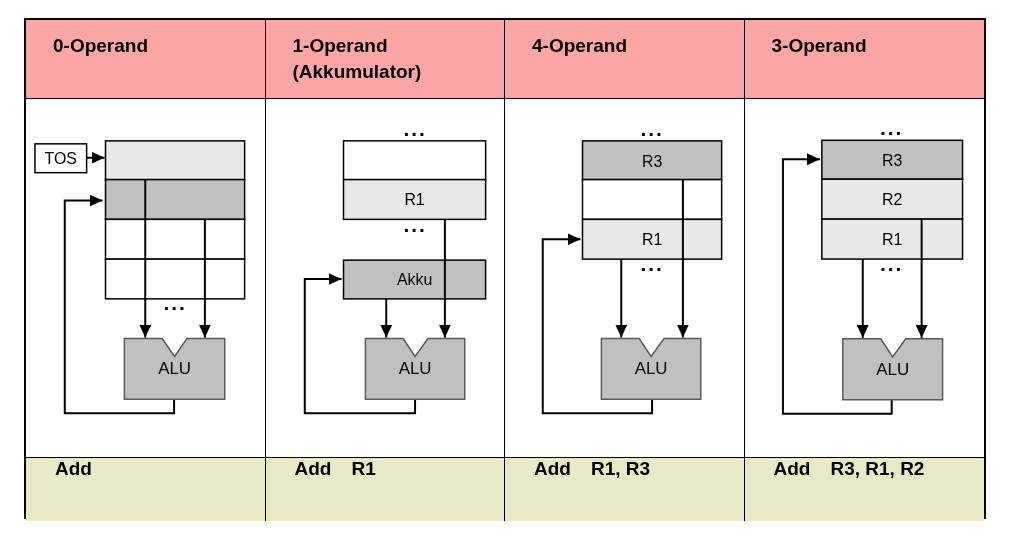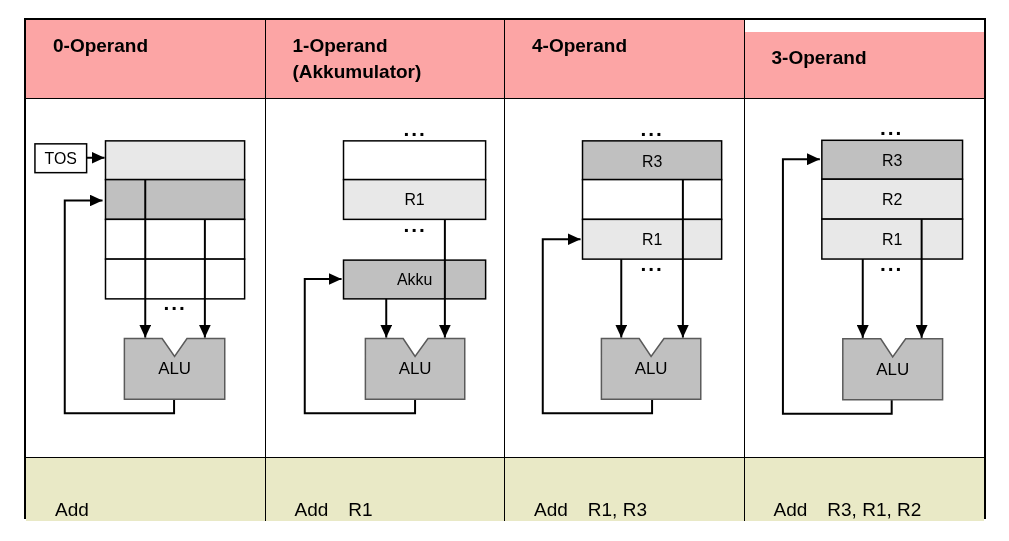--- a/index.html
+++ b/index.html
@@ -14,36 +14,37 @@
     background:#ffffff;
   }
   .hcell {
     background:#fca5a5;
     border-right:1.5px solid #000;
     border-bottom:1.5px solid #000;
     box-sizing:border-box;
     padding:13px 4px 0 27px;
     font-size:19px; font-weight:bold; line-height:26px;
   }
-  .hcell:nth-child(4) { border-right:none;margin-top:12px; }
+  .hcell:nth-child(4) { border-right:none; }
   .dcell {
     background:#ffffff;
     border-right:1.5px solid #000;
     box-sizing:border-box;
     position:relative;
   }
   .dcell:nth-child(8) { border-right:none; }
   .fcell {
     background:#e9e9c6;
     border-right:1.5px solid #000;
     border-top:1.5px solid #000;
     box-sizing:border-box;
-    display:flex; align-items:flex-end;
+    display:flex; align-items:flex-start;
     padding-left:29px;
     font-size:19px;
+    font-weight:bold;
   }
   .fcell:nth-child(12) { border-right:none; }
   .fcell .ops { margin-left:20px; }
   svg.diag { width:100%; height:100%; display:block; }
   svg.diag .wire { fill:none; stroke:#000; stroke-width:2; }
   svg.diag rect.cell { stroke:#000; stroke-width:1.5; }
   svg.diag .alu { fill:#c0c0c0; stroke:#5a5a5a; stroke-width:1.5; }
   svg.diag text { font-family:"Liberation Sans", sans-serif; font-size:16px; fill:#000; }
   svg.diag text.dots { font-weight:bold; font-size:21px; letter-spacing:2px; }
   svg.diag text.alulabel { font-size:17px; }

